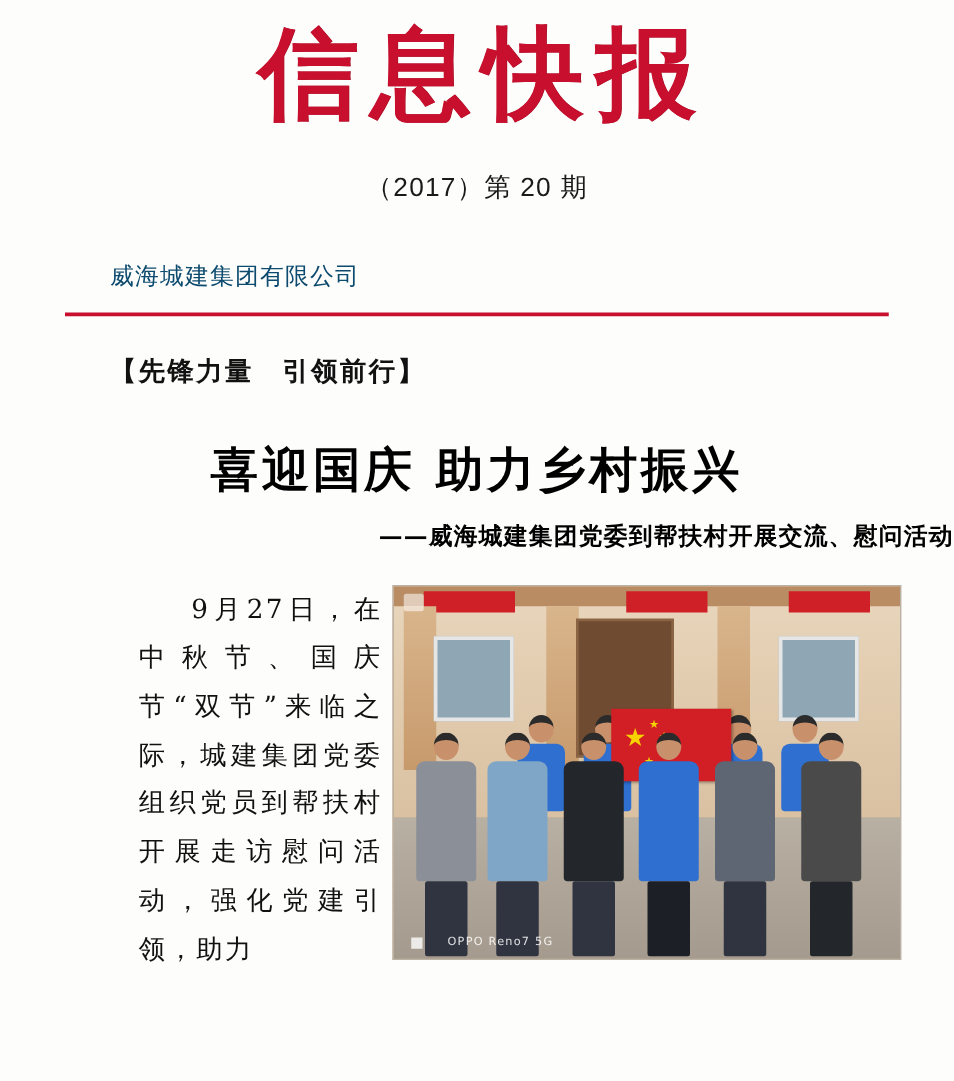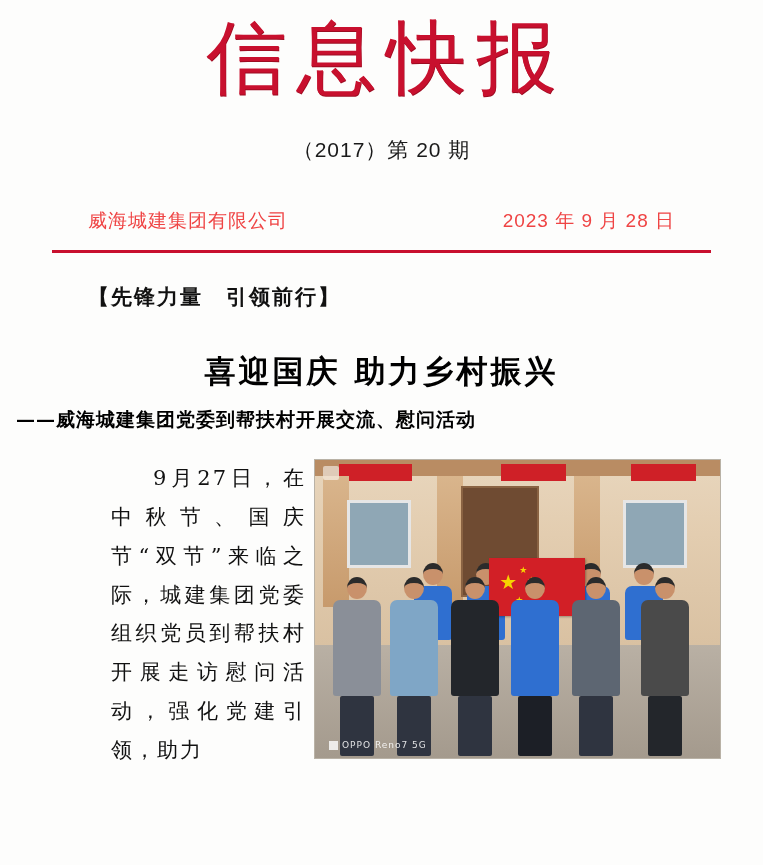--- a/index.html
+++ b/index.html
@@ -24,21 +24,21 @@
 
   
   .masthead {
     text-align: center;
     padding-top: 16px;
   }
   .masthead-title {
     font-family: "DejaVu Serif", serif;
     font-size: 80px;
     line-height: 1.05;
-    font-weight: normal;
+    font-weight: bold;
     color: #c8102e;
     letter-spacing: 10px;
     text-indent: 10px;
     text-shadow: 0.5px 0.5px 0 #9d0c22;
   }
   .issue-line {
     margin-top: 36px;
     text-align: center;
     font-size: 21px;
     letter-spacing: 1px;
@@ -47,21 +47,21 @@
   }
 
   
   .pub-row {
     margin-top: 44px;
     padding: 0 88px 0 88px;
     display: flex;
     align-items: baseline;
     justify-content: space-between;
     font-size: 19px;
-    color: #ef4444;
+    color: #0c4a6e;
     font-family: "Liberation Sans", sans-serif;
   }
   .pub-org { letter-spacing: 1px; }
   .pub-date { letter-spacing: 1px; }
 
   .rule {
     margin: 16px 52px 0 52px;
     height: 3px;
     background: #c8102e;
   }
@@ -70,29 +70,29 @@
   .section-tag {
     margin: 30px 0 0 88px;
     font-size: 21px;
     font-weight: bold;
     letter-spacing: 2px;
     font-family: Liberation Serif, serif;
   }
   .headline {
     margin-top: 40px;
     text-align: center;
-    font-size: 31px;
+    font-size: 38px;
     font-weight: bold;
     letter-spacing: 3px;
     font-family: "DejaVu Serif", serif;
     color: #000;
   }
   .subhead {
     margin-top: 14px;
-    text-align: left;
+    text-align: right;
     font-size: 19px;
     font-weight: bold;
     letter-spacing: 1px;
     font-family: "DejaVu Serif", serif;
     color: #000;
     padding-left: 16px;
   }
 
   
   .body-area {
@@ -191,21 +191,21 @@
   .person.back { bottom: 118px; width: 42px; }
   .person.back .body { width: 38px; height: 54px; }
 
   .ph-watermark {
     position: absolute;
     left: 14px; bottom: 8px;
     color: rgba(255,255,255,.85);
     font-size: 9px;
     font-family: "DejaVu Sans", sans-serif;
     letter-spacing: 1px;
-    display: flex; align-items: center; gap: 4px;
+    display: flex; align-items: center; gap: 20px;
   }
   .ph-watermark .wm-dot {
     width: 9px; height: 9px; background: rgba(255,255,255,.8);
     display: inline-block;
   }
   .ph-corner-tag {
     position: absolute; left: 8px; top: 6px;
     width: 16px; height: 14px; background: rgba(255,255,255,.55);
     border-radius: 2px;
   }
@@ -215,21 +215,20 @@
 
 <div class="page">
 
   <div class="masthead">
     <div class="masthead-title">信息快报</div>
     <div class="issue-line">（2017）第 20 期</div>
   </div>
 
   <div class="pub-row">
     <div class="pub-org">威海城建集团有限公司</div>
-    <div class="pub-date">2023 年 9 月 28 日</div>
   </div>
 
   <div class="rule"></div>
 
   <div class="section-tag">【先锋力量　引领前行】</div>
 
   <div class="headline">喜迎国庆  助力乡村振兴</div>
   <div class="subhead">——威海城建集团党委到帮扶村开展交流、慰问活动</div>
 
   <div class="body-area">

